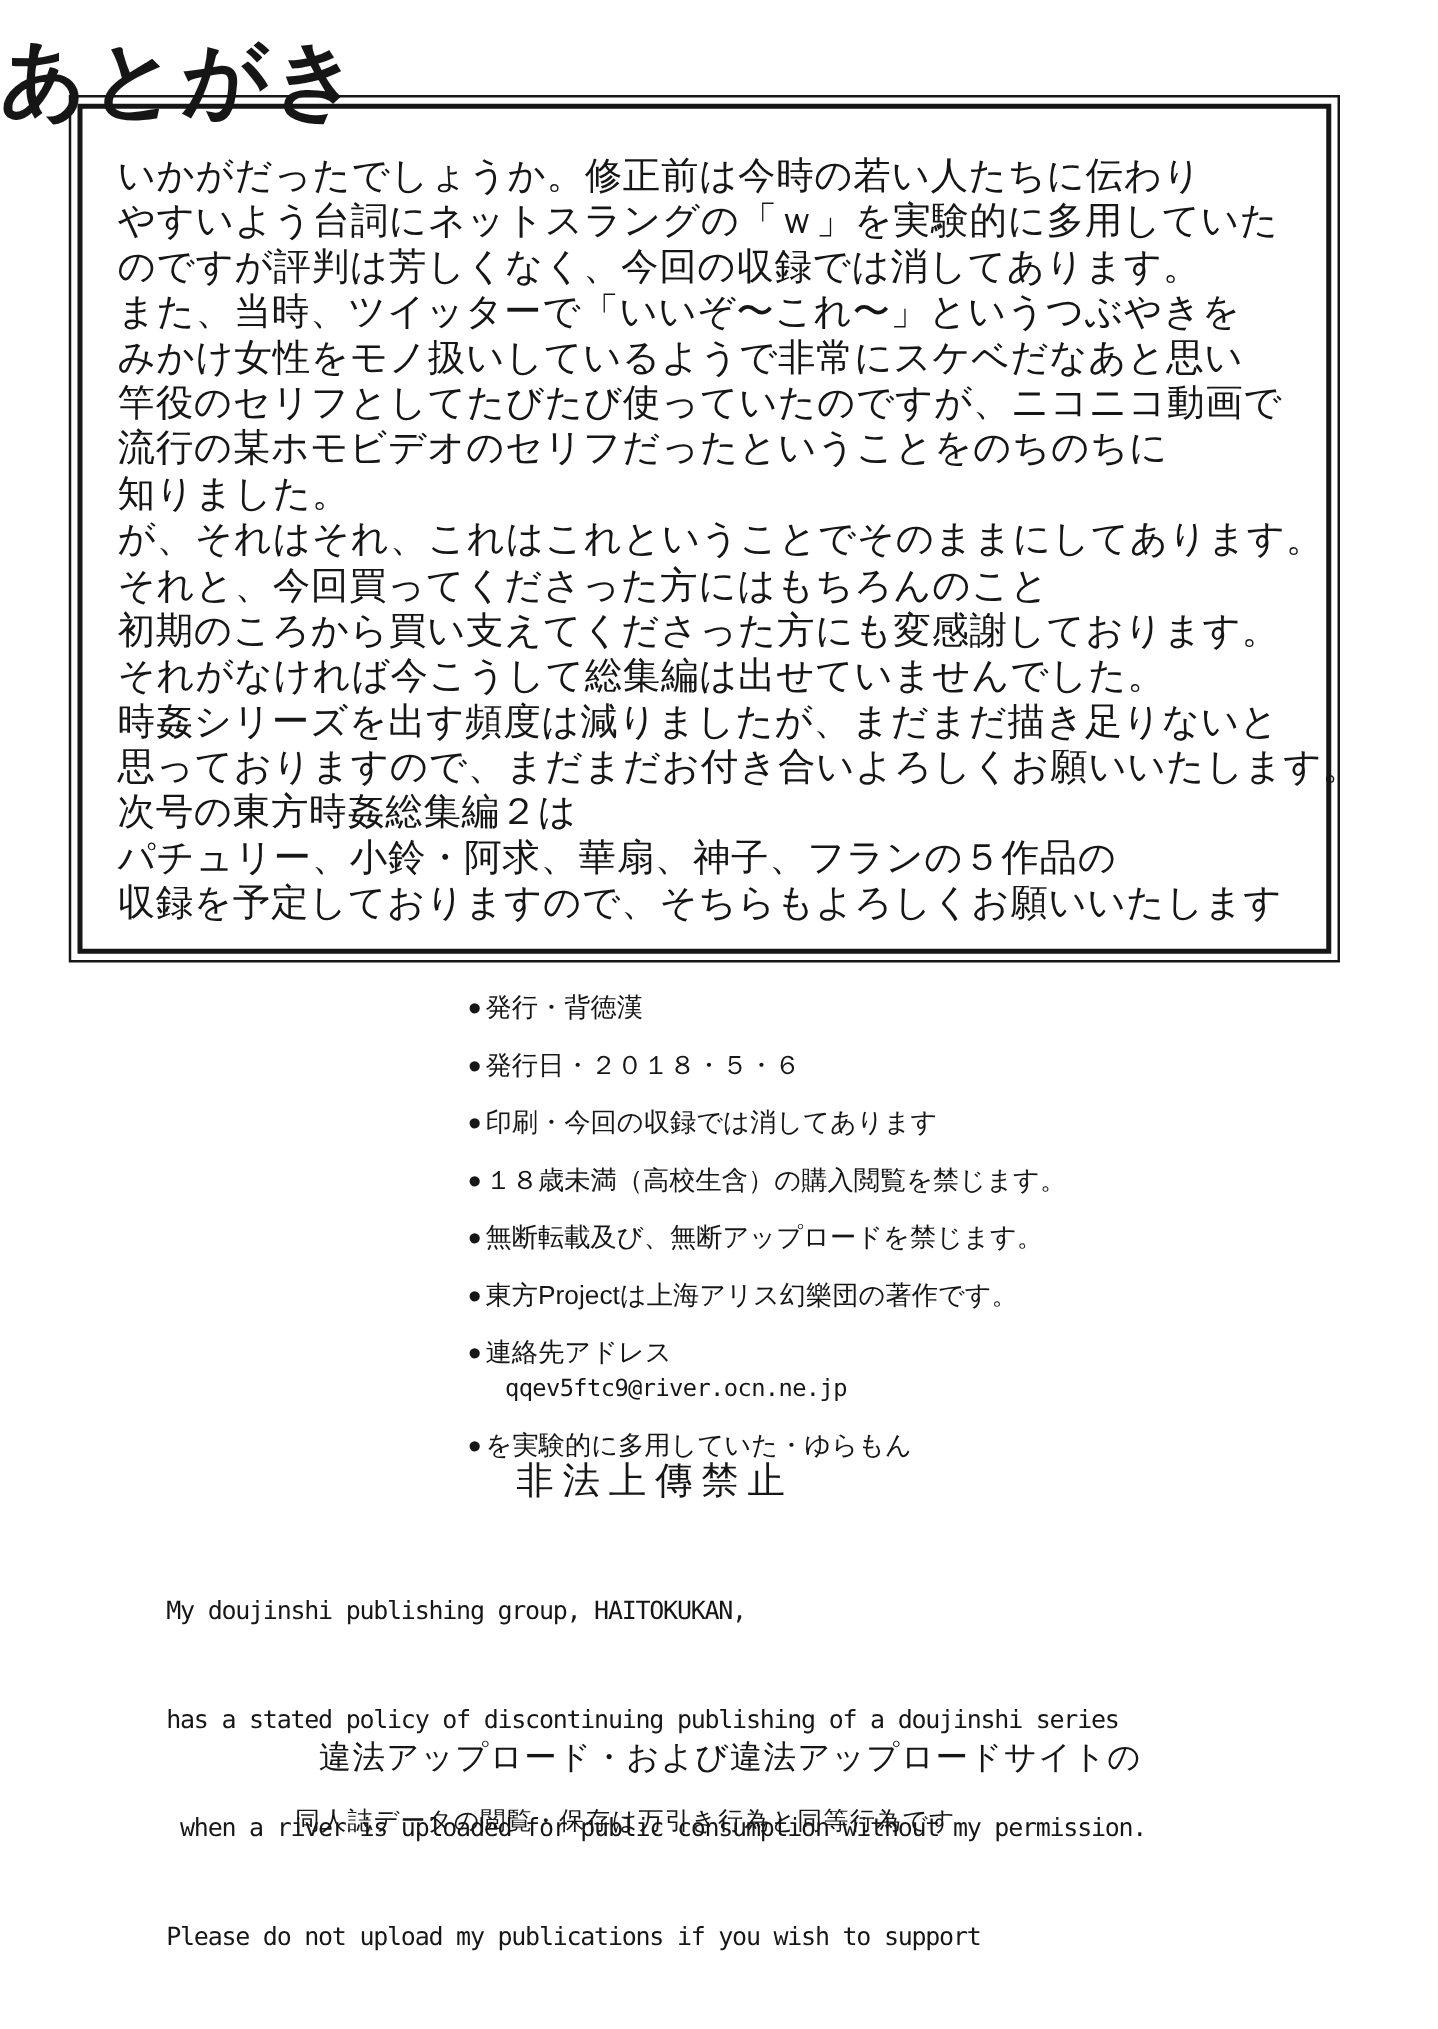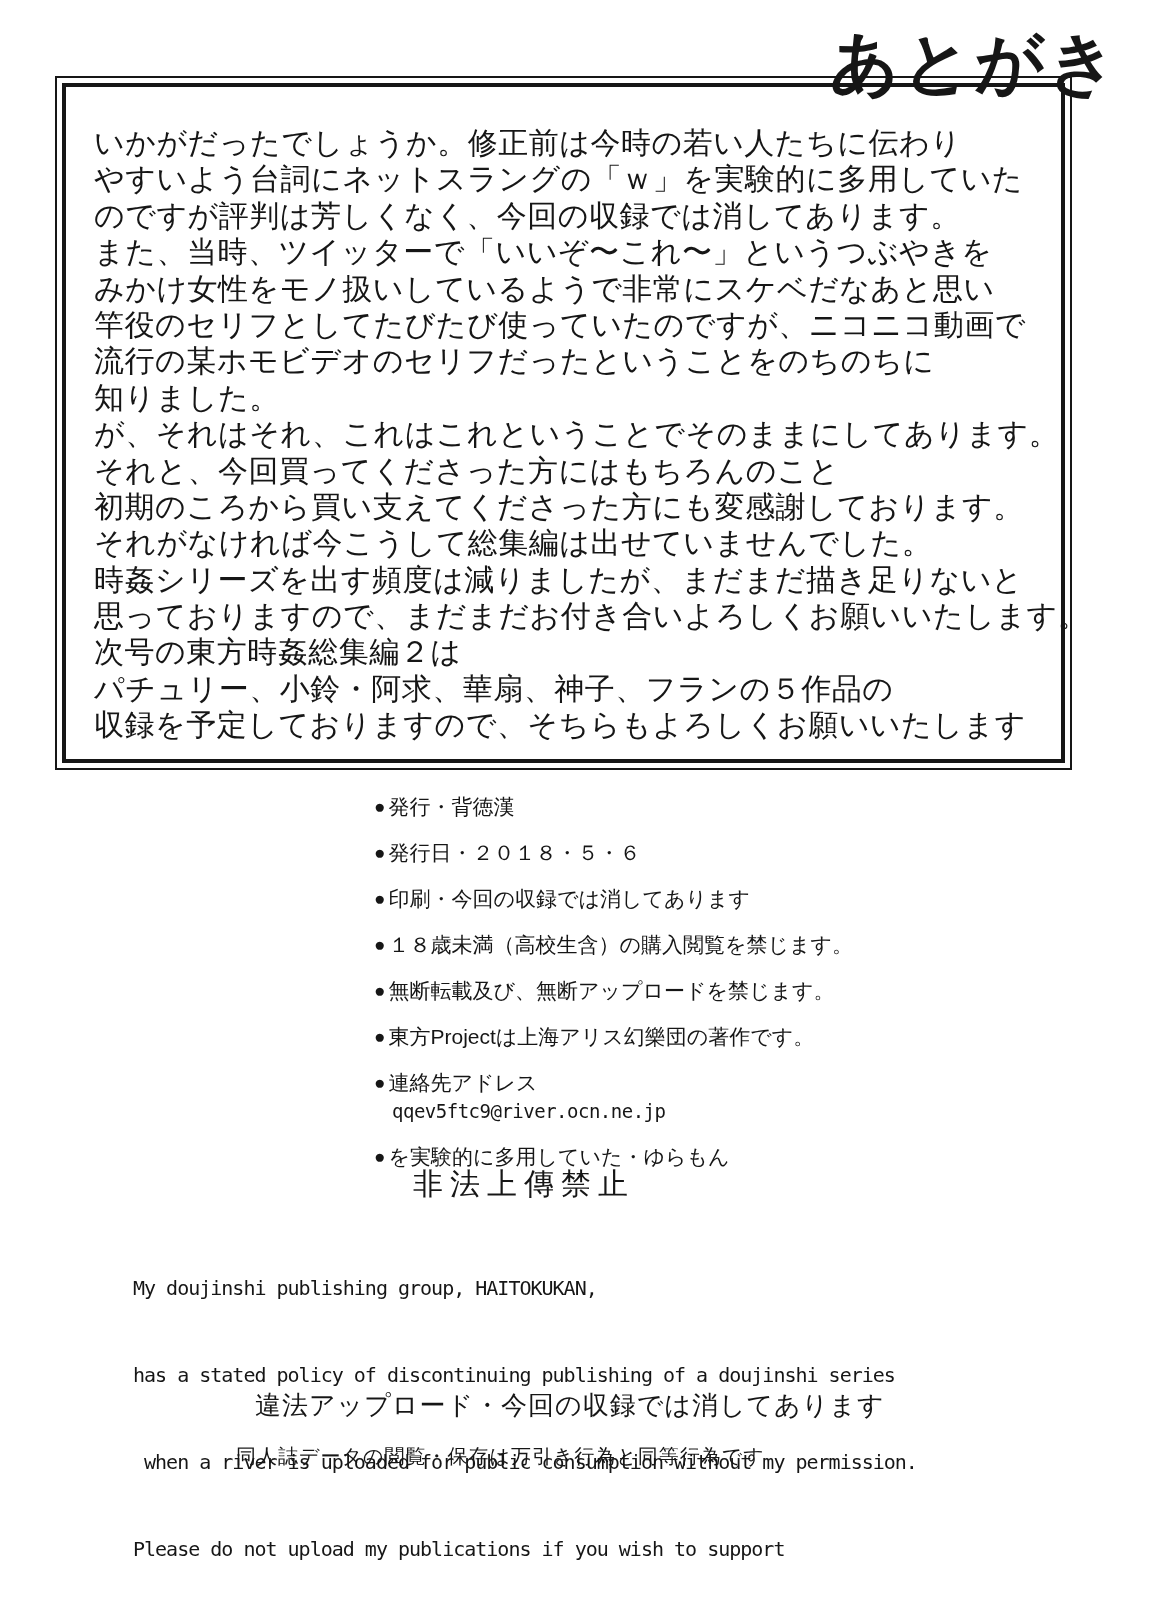--- a/index.html
+++ b/index.html
@@ -18,31 +18,31 @@
     width:1013px; height:690px;
     border:2px solid #161616;
     background:transparent;
   }
   .box-inner {
     position:absolute; left:5px; top:5px; right:5px; bottom:5px;
     border:4px solid #161616;
   }
   .afterword-text {
     position:absolute; left:28px; top:38px;
-    font-family:Liberation Sans, sans-serif;
+    font-family:Liberation Mono, monospace;
     font-size:30px; line-height:36.4px;
     letter-spacing:0.5px;
     white-space:nowrap;
   }
   .afterword-line { height:36.4px; }
 
   
   .page-title {
     position:absolute; top:26px; left:0; width:1120px;
-    text-align:right;
+    text-align:left;
     font-family:"Liberation Serif","DejaVu Serif",serif;
     font-weight:bold;
     font-size:68px; line-height:1.1;
     letter-spacing:3px;
     z-index:2;
   }
 
   
   .colophon {
     position:absolute; left:374px; top:796px;
@@ -50,21 +50,21 @@
     white-space:nowrap;
   }
   .colophon-item { margin-bottom:24px; }
   .colophon-bullet {
     display:inline-block;
     font-size:19px;
     margin-right:3px;
     vertical-align:1px;
   }
   .colophon-sub {
-    margin-top:6px; margin-left:18px;
+    margin-top:6px; margin-left:30px;
     font-family:"DejaVu Sans Mono","Liberation Mono",monospace;
     font-size:19px; letter-spacing:-0.5px;
   }
 
   
   .notice { position:absolute; left:133px; top:1164px; width:782px; }
   .notice-title {
     text-align:center;
     font-size:30px; font-weight:normal;
     letter-spacing:7px;
@@ -148,14 +148,14 @@
   <div class="notice-title">非法上傳禁止</div>
   <div class="notice-en">
     <div>My doujinshi publishing group, HAITOKUKAN,</div>
     <div>has a stated policy of discontinuing publishing of a doujinshi series</div>
     <div> when a river is uploaded for public consumption without my permission.</div>
     <div>Please do not upload my publications if you wish to support</div>
     <div> my efforts to publish new and interesting doujinshis. Thank you.</div>
   </div>
 </div>
 
-<div class="warning-1">違法アップロード・今回の収録では消してあります</div>
+<div class="warning-1">違法アップロード・および違法アップロードサイトの</div>
 <div class="warning-2">同人誌データの閲覧・保存は万引き行為と同等行為です</div>
 
 </body></html>

